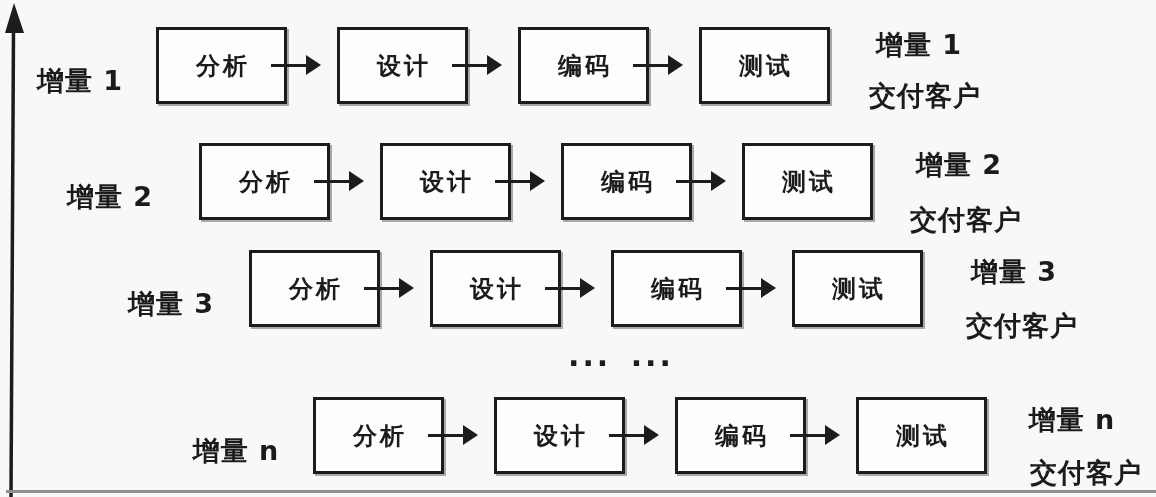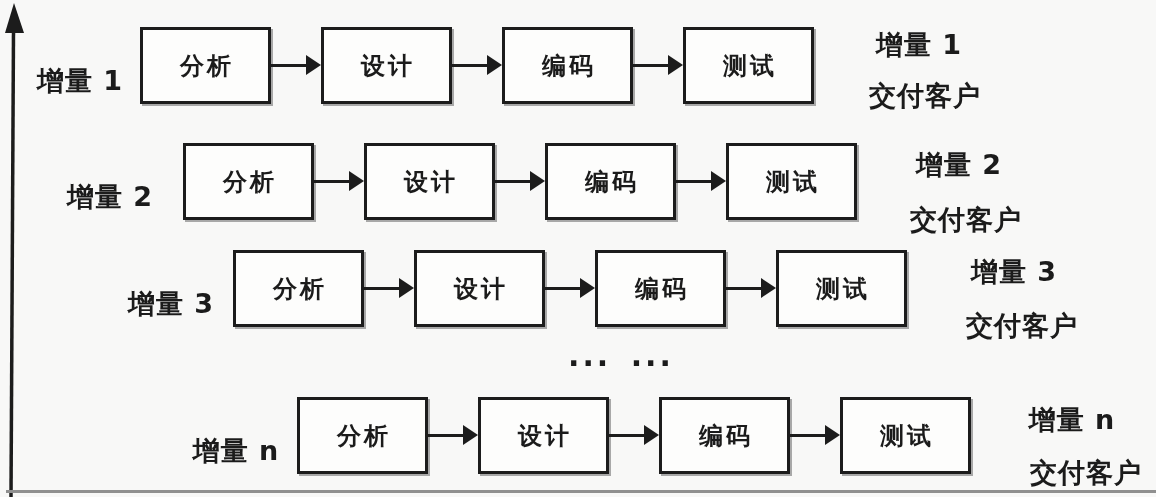--- a/index.html
+++ b/index.html
@@ -21,20 +21,21 @@
     background: var(--boxbg, #fdfdfc);
     box-shadow: 2px 2px 0 rgba(20,20,20,0.35);
     display: flex;
     align-items: center;
     justify-content: center;
     font-size: 24px;
     font-weight: bold;
     letter-spacing: 3px;
     text-indent: 3px;
     white-space: nowrap;
+    margin-left: 16px;
   }
   .row-label, .delivery-line {
     position: absolute;
     transform: translate(-50%, -50%);
     font-size: 27px;
     font-weight: bold;
     white-space: nowrap;
     letter-spacing: 1px;
     margin-top: 8px;
   }

